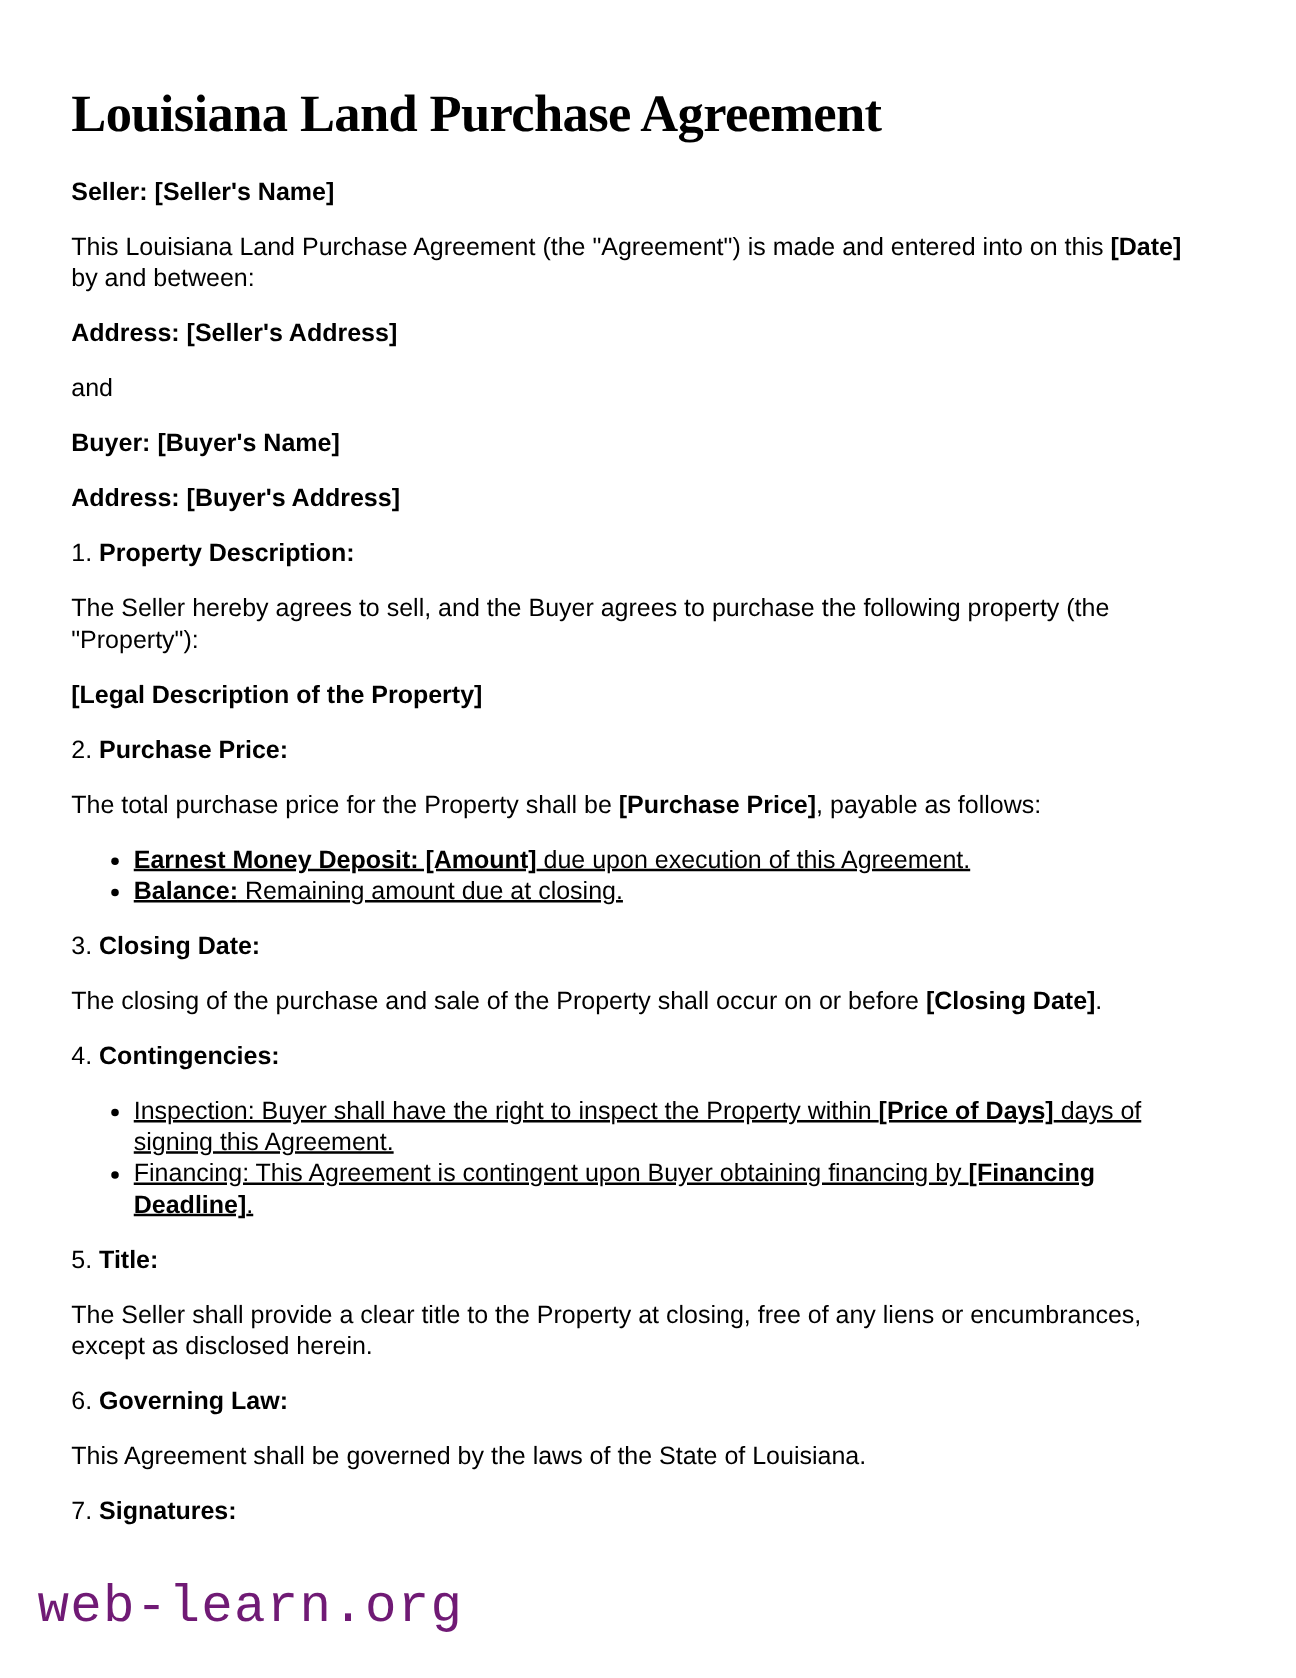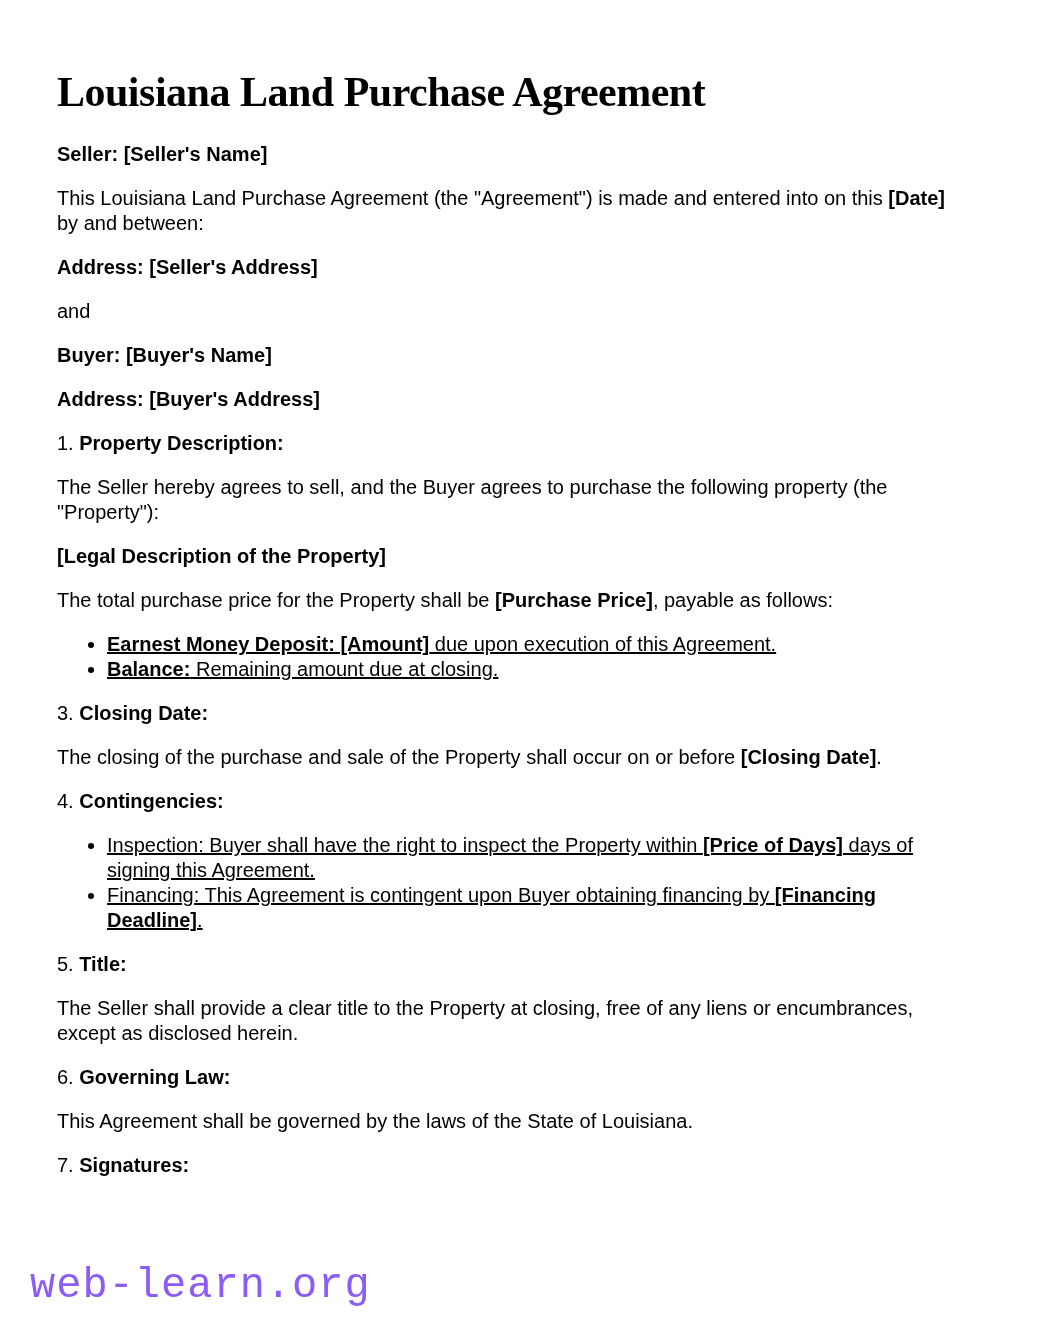--- a/index.html
+++ b/index.html
@@ -41,41 +41,42 @@
     text-decoration: underline;
   }
   .doc b { font-weight: bold; }
   .watermark {
     position: absolute;
     left: 30px;
     top: 1262px;
     font-family: "Liberation Mono", monospace;
     font-size: 42px;
     letter-spacing: 1px;
-    color: #8b5cf6;
+    color: #701a75;
   }
 </style>
 </head>
 <body>
 
 <main class="doc">
   <h1 class="doc-title">Louisiana Land Purchase Agreement</h1>
 
   <p><b>Seller: [Seller's Name]</b></p>
 
   <p><span>This Louisiana Land Purchase Agreement (the "Agreement") is made and entered into on this </span><b>[Date]</b><span> by and between:</span></p>
   <p><b>Address: [Seller's Address]</b></p>
   <p><span>and</span></p>
   <p><b>Buyer: [Buyer's Name]</b></p>
   <p><b>Address: [Buyer's Address]</b></p>
 
   <p><span>1. </span><b>Property Description:</b></p>
   <p><span>The Seller hereby agrees to sell, and the Buyer agrees to purchase the following property (the "Property"):</span></p>
   <p><b>[Legal Description of the Property]</b></p>
 
+  <p><span>2. </span><b>Purchase Price:</b></p>
   <p><span>The total purchase price for the Property shall be </span><b>[Purchase Price]</b><span>, payable as follows:</span></p>
   <ul>
     <li><b>Earnest Money Deposit: [Amount]</b><span> due upon execution of this Agreement.</span></li>
     <li><b>Balance:</b><span> Remaining amount due at closing.</span></li>
   </ul>
 
   <p><span>3. </span><b>Closing Date:</b></p>
   <p><span>The closing of the purchase and sale of the Property shall occur on or before </span><b>[Closing Date]</b><span>.</span></p>
 
   <p><span>4. </span><b>Contingencies:</b></p>

